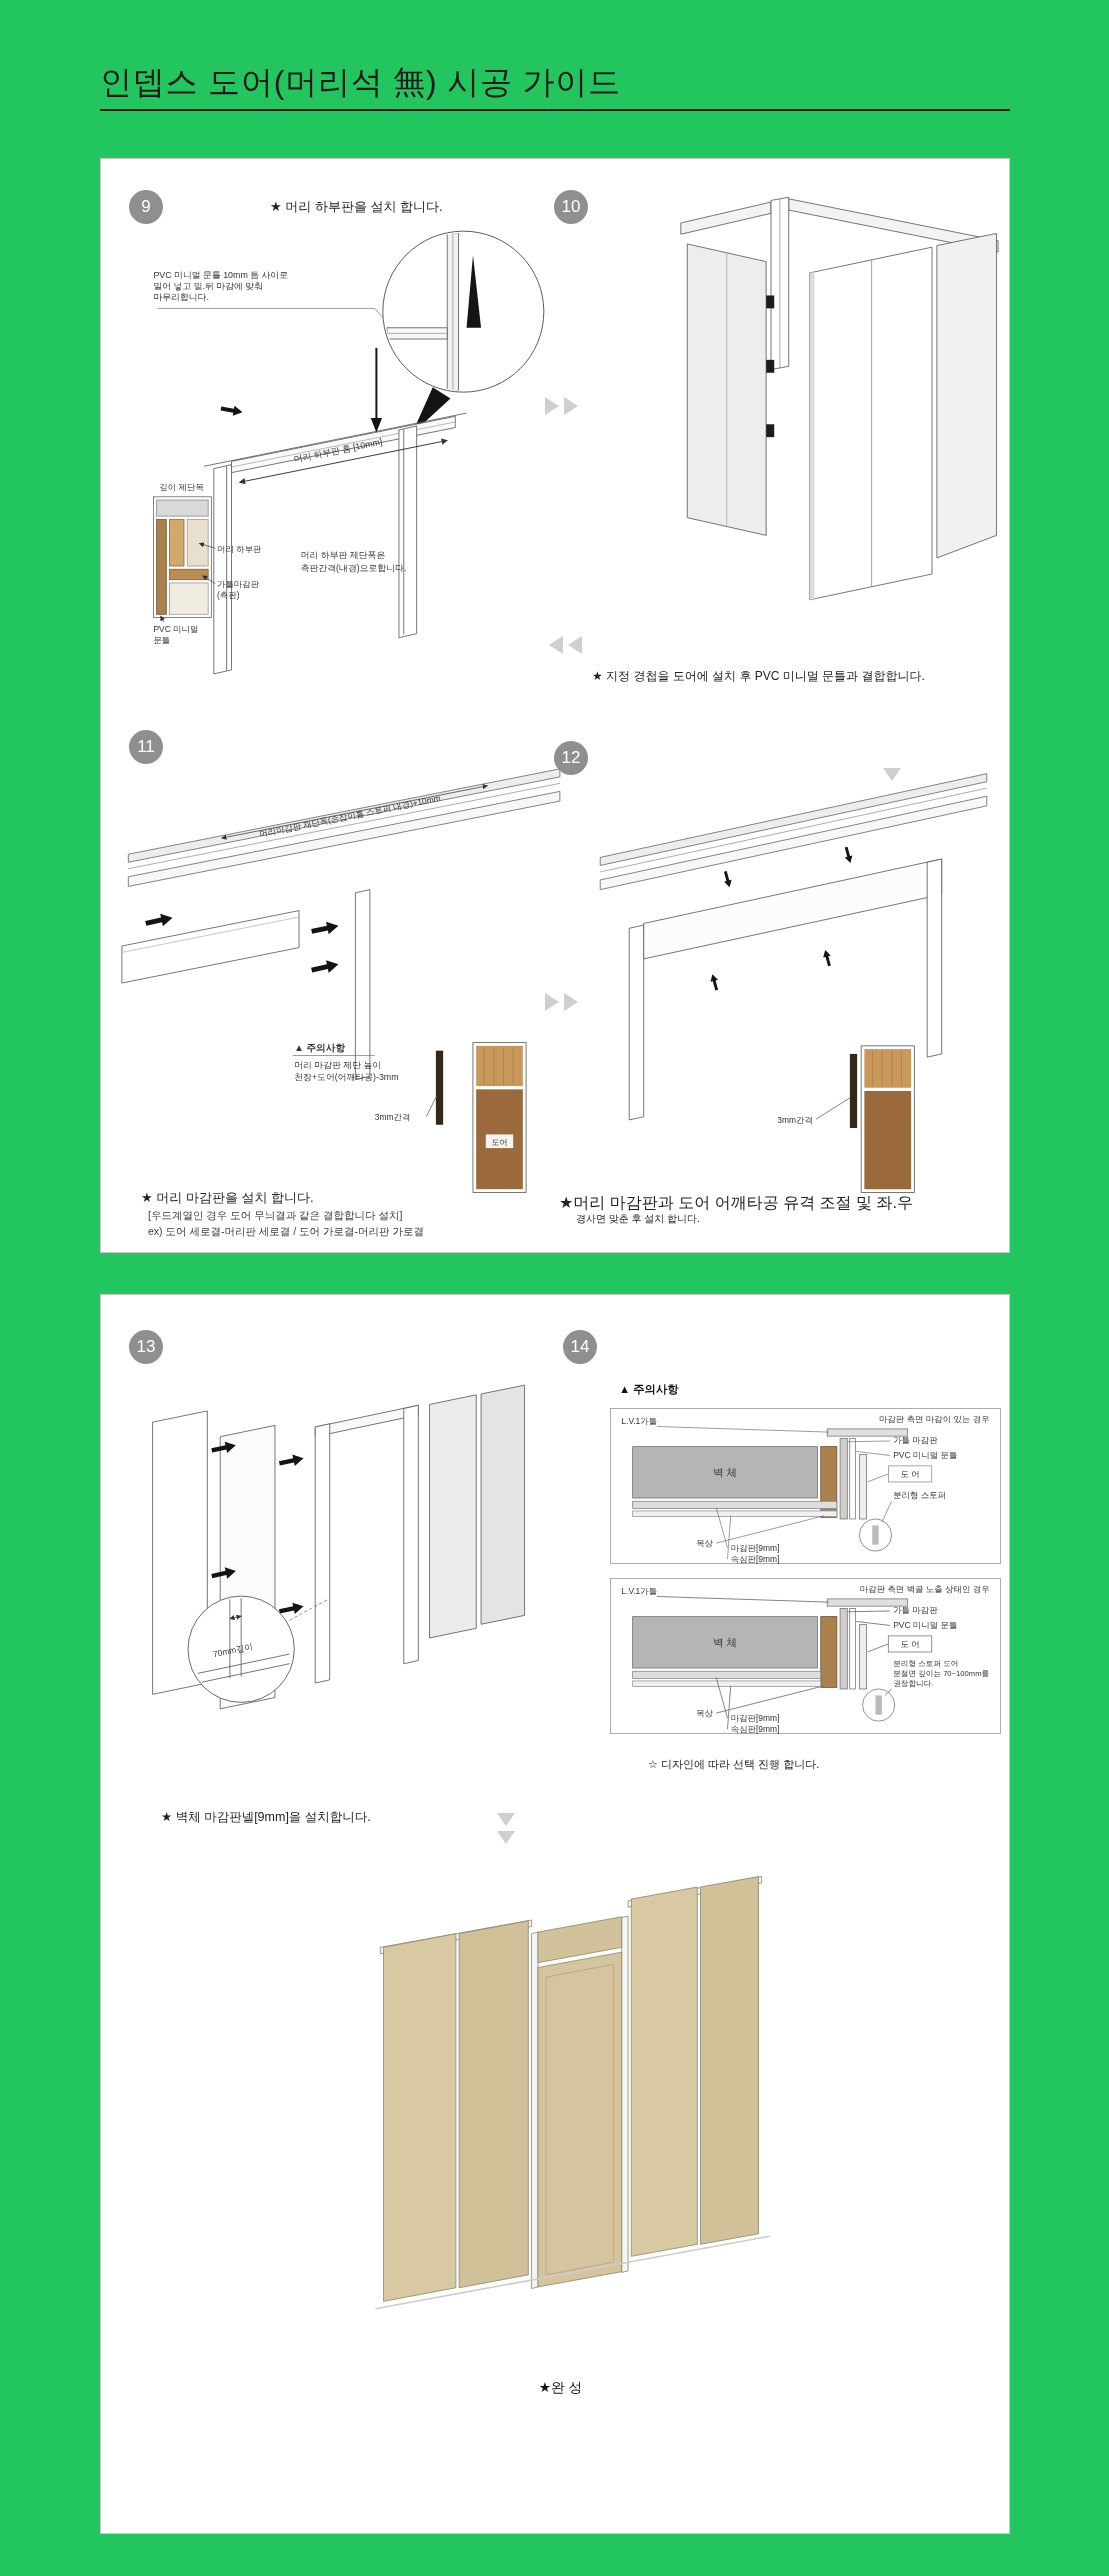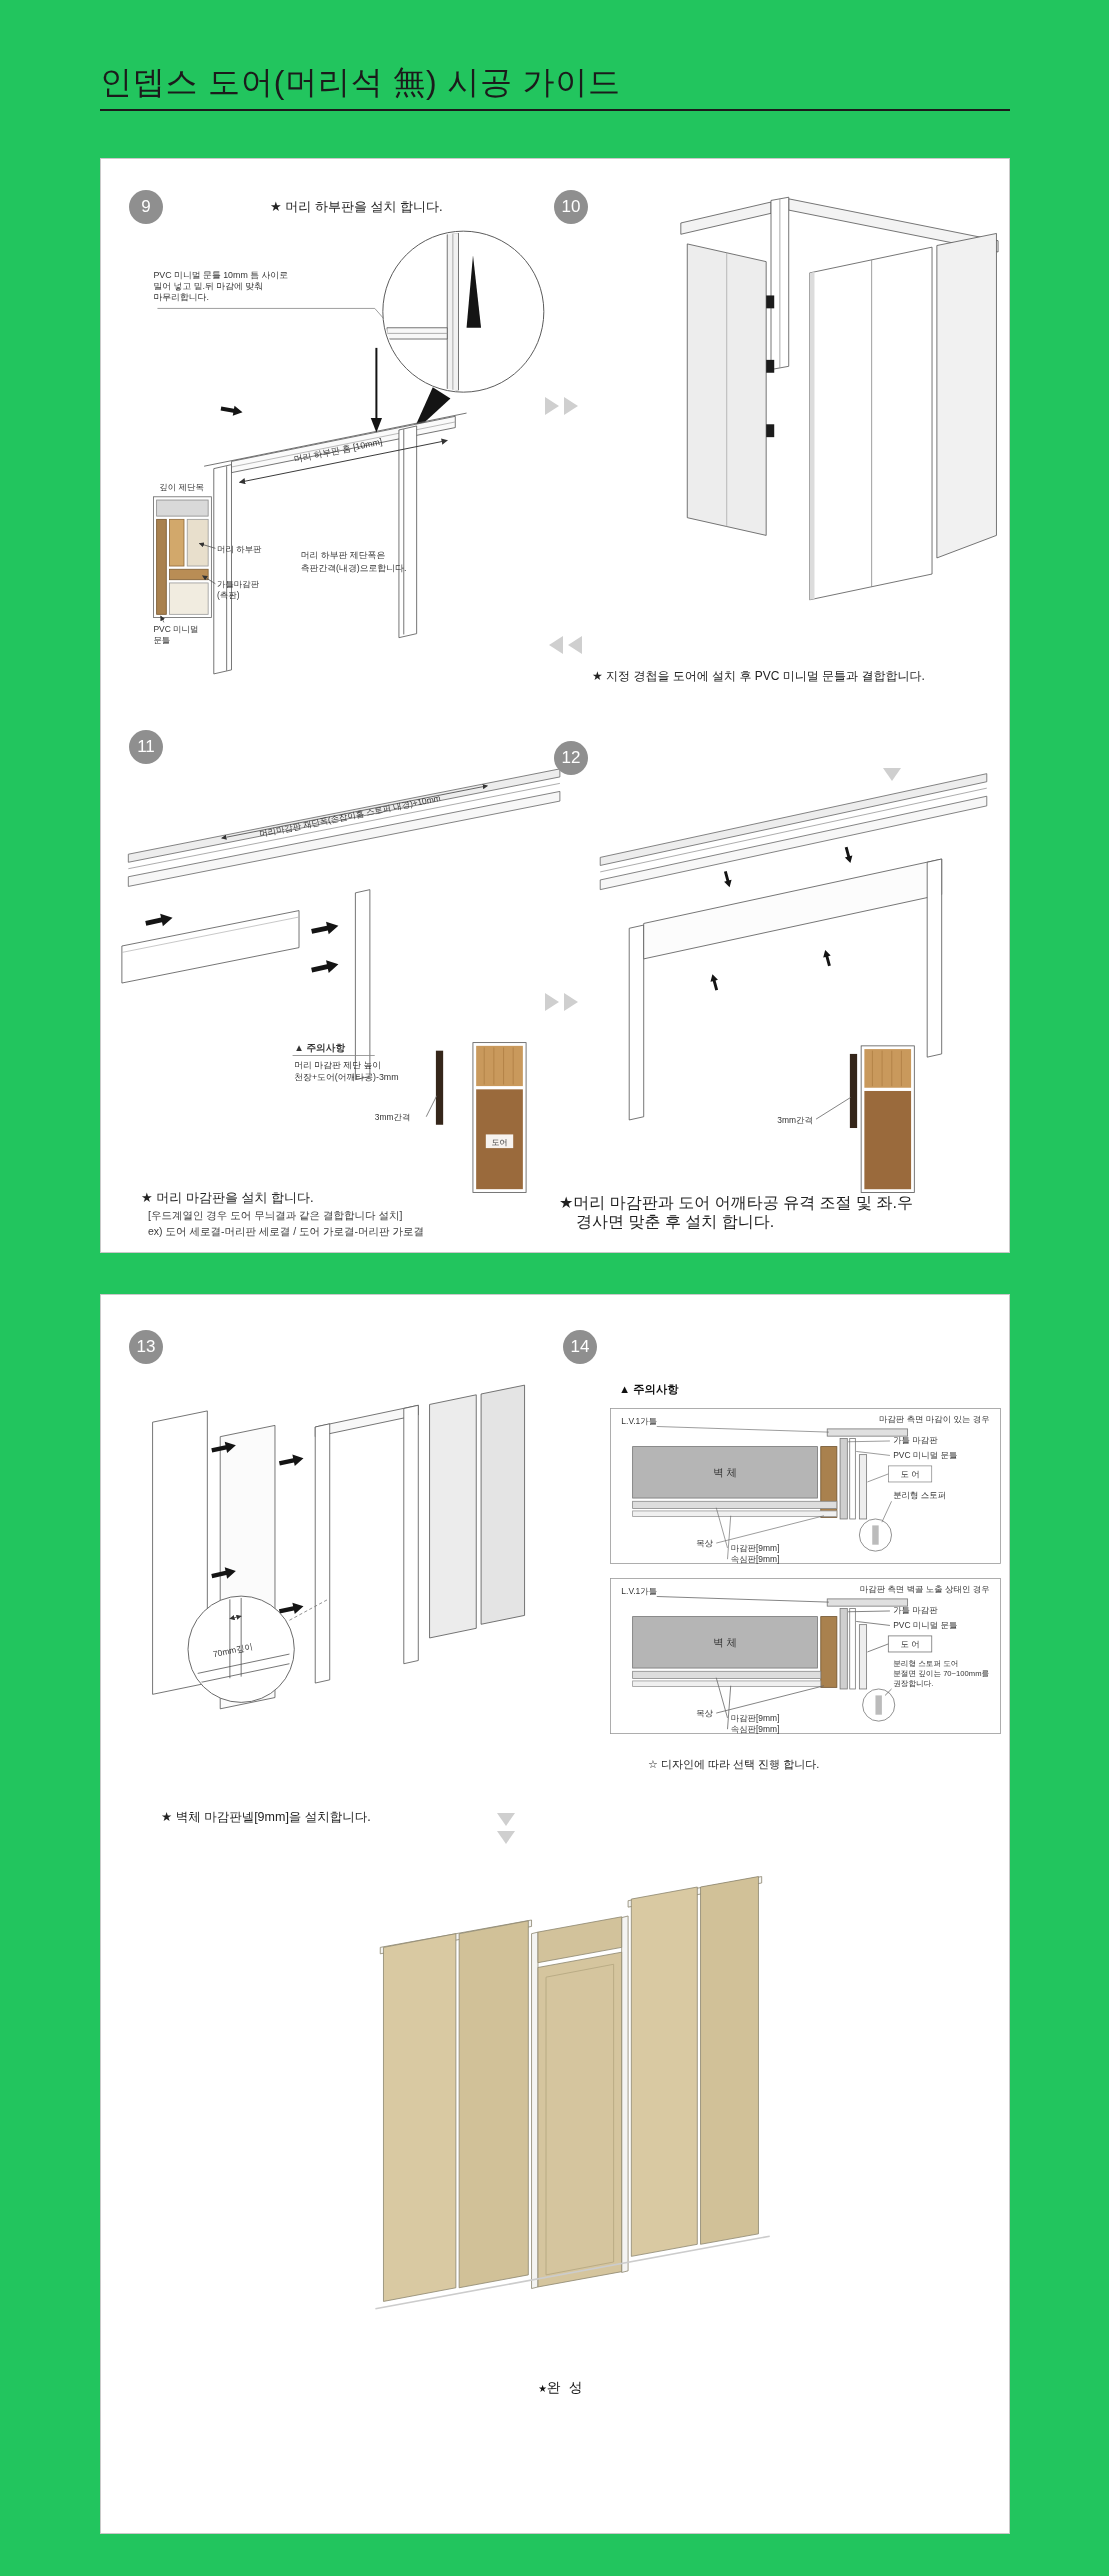--- a/index.html
+++ b/index.html
@@ -18,21 +18,21 @@
   .warn-head { position:absolute; font-size:11.3px; font-weight:bold; color:#111; white-space:nowrap; }
   .note { position:absolute; font-size:11px; color:#222; white-space:nowrap; }
   .diag { position:absolute; overflow:visible; }
   svg text { font-family:"Liberation Sans","DejaVu Sans",sans-serif; fill:#333; }
   .chev { position:absolute; display:flex; gap:4.8px; }
   .chev span { display:block; width:0; height:0; }
   .chev-r span { border-top:9.7px solid transparent; border-bottom:9.7px solid transparent; border-left:14.5px solid #cfcfcf; }
   .chev-l span { border-top:9.7px solid transparent; border-bottom:9.7px solid transparent; border-right:14.5px solid #cfcfcf; }
   .chev-down { flex-direction:column; }
   .chev-down span { border-left:9.7px solid transparent; border-right:9.7px solid transparent; border-top:13px solid #cfcfcf; }
-  .finish-label { position:absolute; font-size:13.7px; color:#111; text-align:center;font-family:Liberation Mono, monospace; }
+  .finish-label { position:absolute; font-size:13.7px; color:#111; text-align:center; }
 </style>
 </head>
 <body>
 
 <div class="page">
 
   <svg width="0" height="0" style="position:absolute" aria-hidden="true">
     <defs>
       <marker id="ah" viewBox="0 0 10 10" refX="9" refY="5" markerWidth="6.5" markerHeight="6.5" orient="auto-start-reverse">
         <path d="M0,0 L10,5 L0,10 z" fill="#333"></path>
@@ -234,21 +234,21 @@
         <line x1="358" y1="392" x2="358" y2="436" stroke="#b07f43"></line>
         <line x1="370" y1="392" x2="370" y2="436" stroke="#b07f43"></line>
         <line x1="382" y1="392" x2="382" y2="436" stroke="#b07f43"></line>
         <line x1="394" y1="392" x2="394" y2="436" stroke="#b07f43"></line>
         <rect x="348" y="442" width="58" height="122" fill="#9a6a3c"></rect>
         <text x="284" y="482" font-size="10.5" text-anchor="end">3mm간격</text>
         <line x1="288" y1="477" x2="331" y2="450" stroke="#666"></line>
       </g>
     </svg>
     <div class="cap" style="left:458px; top:1034px; font-size:16px;text-align:right;">★머리 마감판과 도어 어깨타공 유격 조절 및 좌.우</div>
-    <div class="cap" style="left:475px; top:1053px; font-size:16px;">경사면 맞춘 후 설치 합니다.</div>
+    <div class="cap" style="left:475px; top:1053px; font-size:10px;">경사면 맞춘 후 설치 합니다.</div>
   </section>
 
   <section class="panel panel2">
 
     <div class="badge" style="left:28px; top:35px;">13</div>
 
     <svg class="diag" style="left:16px; top:37px;" width="419" height="467" viewBox="0 0 520 580">
       <g stroke="#555" stroke-width="1">
         <polygon points="246,118 374,91 374,103 246,130" fill="#f8f8f8"></polygon>
         <polygon points="246,118 264,114 264,432 246,436" fill="#ffffff"></polygon>

